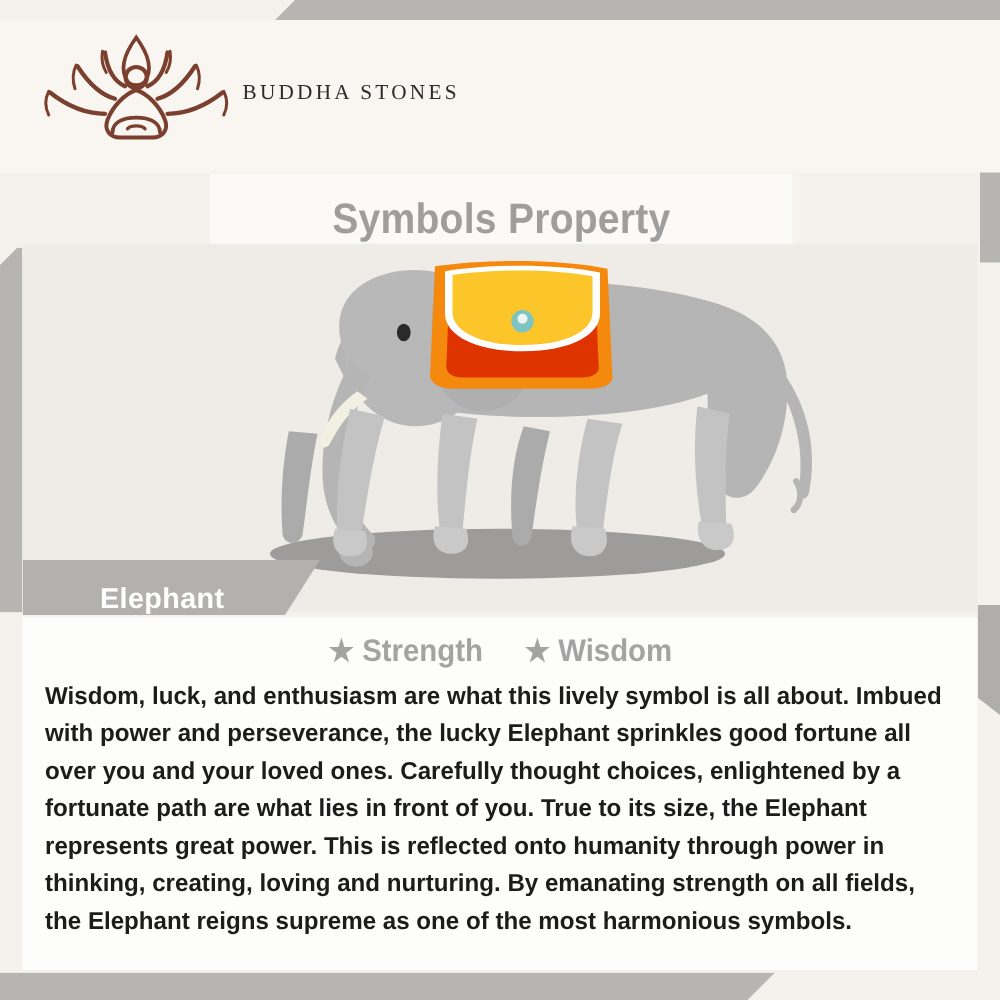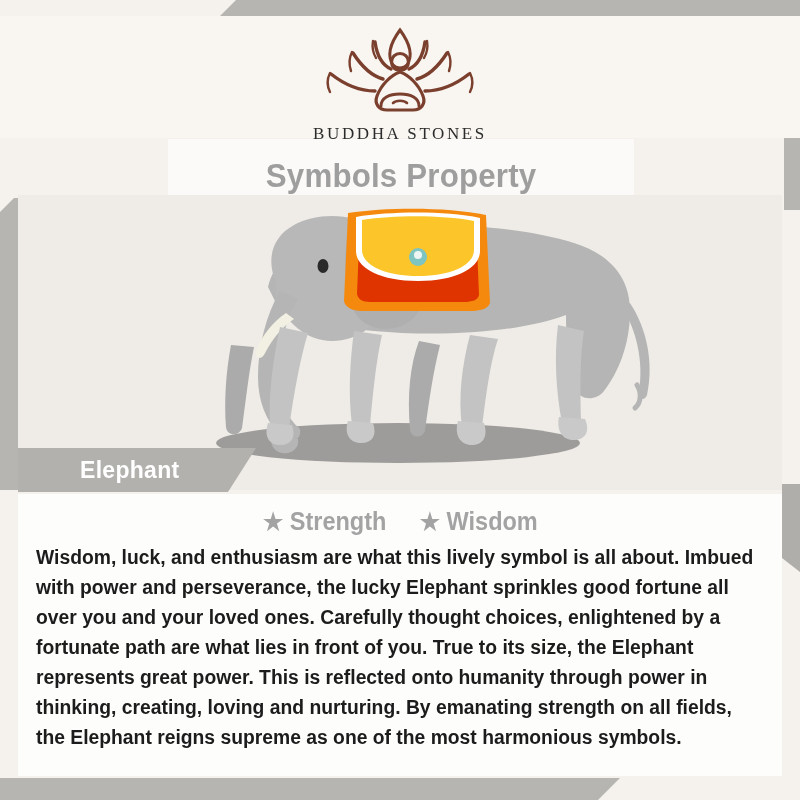--- a/index.html
+++ b/index.html
@@ -56,22 +56,23 @@
   .header {
     position: absolute;
     top: 16px; left: 0; right: 0;
     height: 122px;
     background: #F9F6F1;
   }
   .logo-wrap {
     position: absolute;
     top: 6px; left: 0; right: 0;
     display: flex;
-    flex-direction: column;
+    flex-direction: row;
     align-items: center;
+    padding-left: 24px;
   }
   .lotus-logo { display: block; }
   .brand-name {
     margin-top: 2px;
     font-family: "Liberation Serif", serif;
     font-size: 17px;
     letter-spacing: 2.6px;
     color: #2b2b2b;
     font-weight: 400;
   }
@@ -106,21 +107,21 @@
   .elephant-svg { position: absolute; top: 0; left: 0; }
 
   
   .label-badge {
     position: absolute;
     top: 448px; left: 18px;
     width: 238px; height: 44px;
     background: #B3B1AE;
     clip-path: polygon(0 0, 100% 0, calc(100% - 28px) 100%, 0 100%);
     display: flex;
-    align-items: center;
+    align-items: flex-end;
   }
   .label-text {
     margin-left: 62px;
     color: #ffffff;
     font-size: 23px;
     font-weight: bold;
     letter-spacing: 0.3px;
   }
 
   

